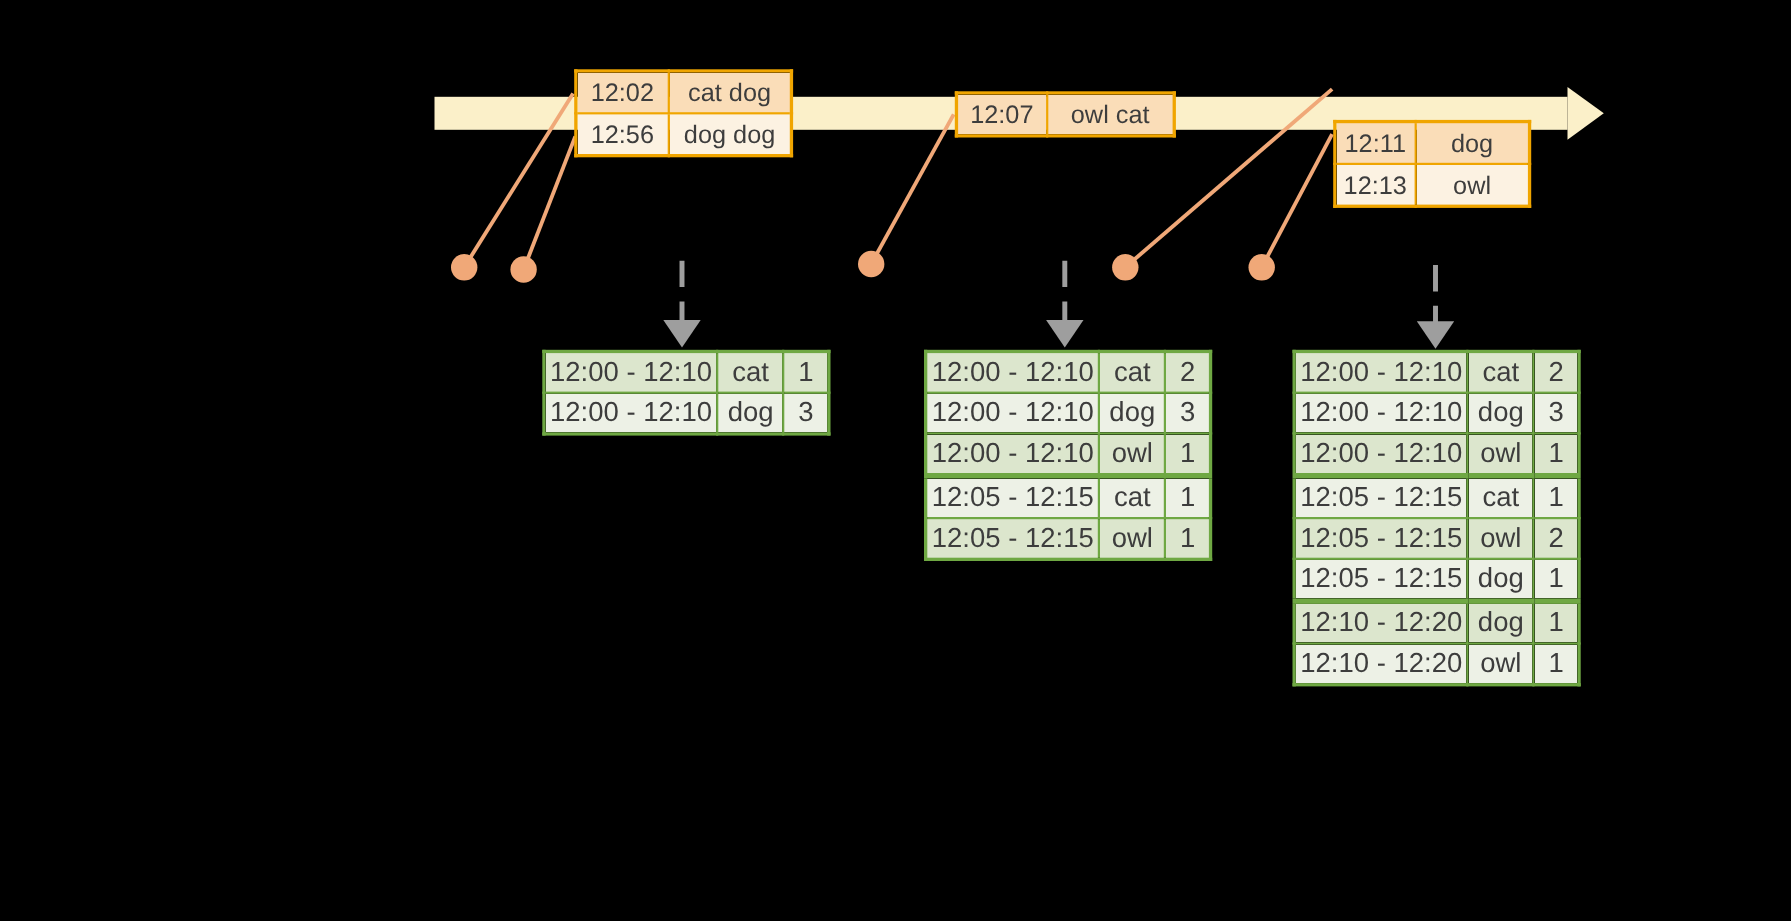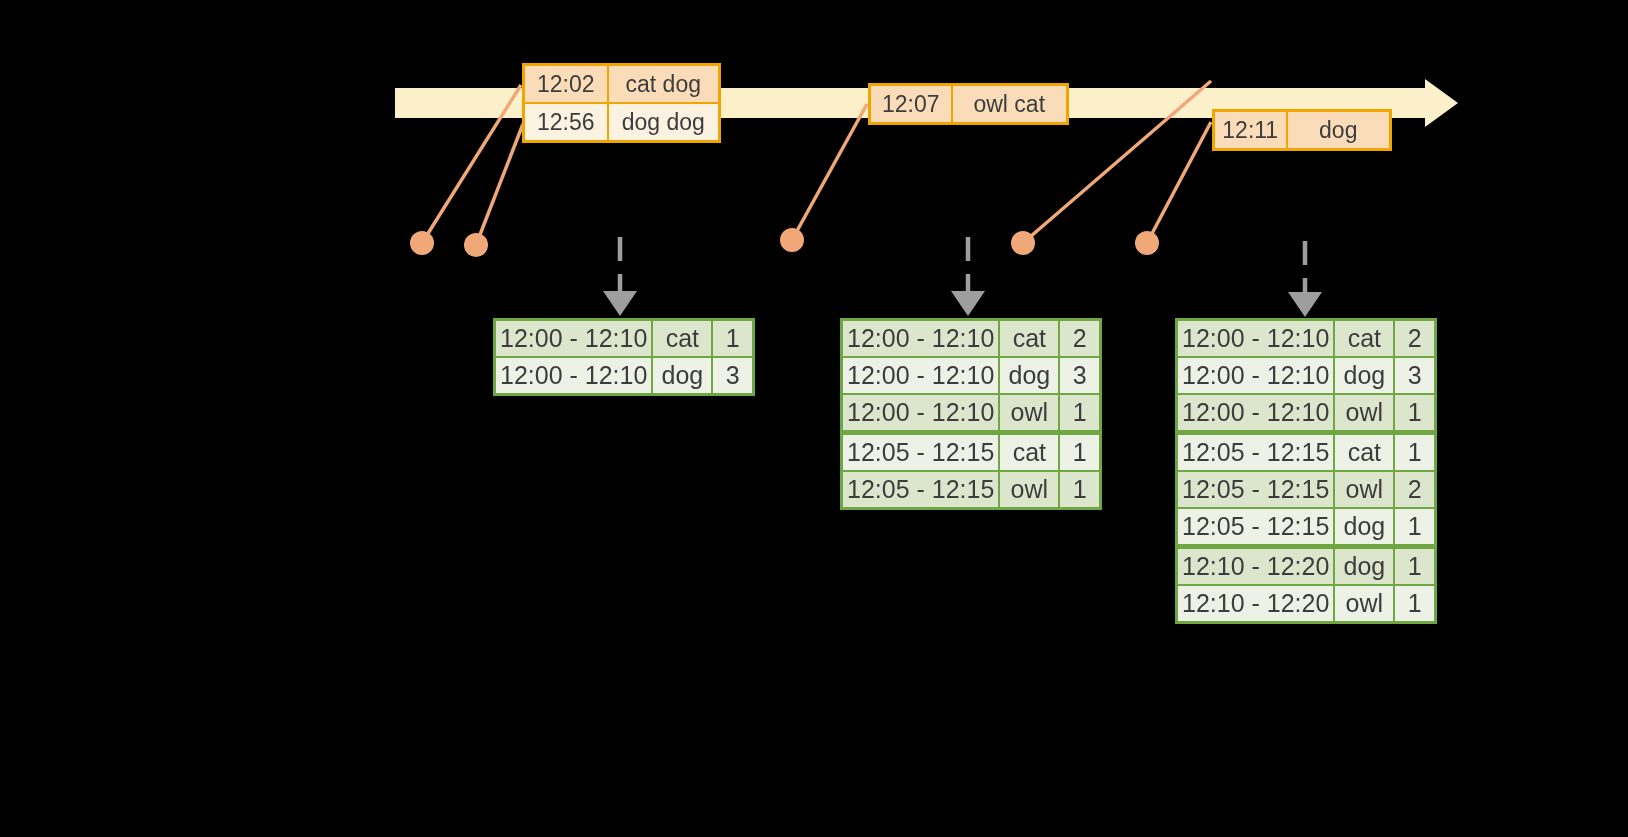--- a/index.html
+++ b/index.html
@@ -113,20 +113,24 @@
   <table class="event-table" style="left:1212px;top:63px;margin-top:46px;">
     <colgroup>
         <col style="width:73px">
         <col style="width:104px">
       </colgroup>
     <tbody>
         <tr>
           <td>12:11</td>
           <td>dog</td>
         </tr>
+        <tr>
+          <td>12:13</td>
+          <td>owl</td>
+        </tr>
       </tbody>
   </table>
 
   <table class="result-table" style="left:493px;top:318px;">
     <colgroup>
         <col style="width:148px">
         <col style="width:60px">
         <col style="width:41px">
       </colgroup>
     <tbody>

